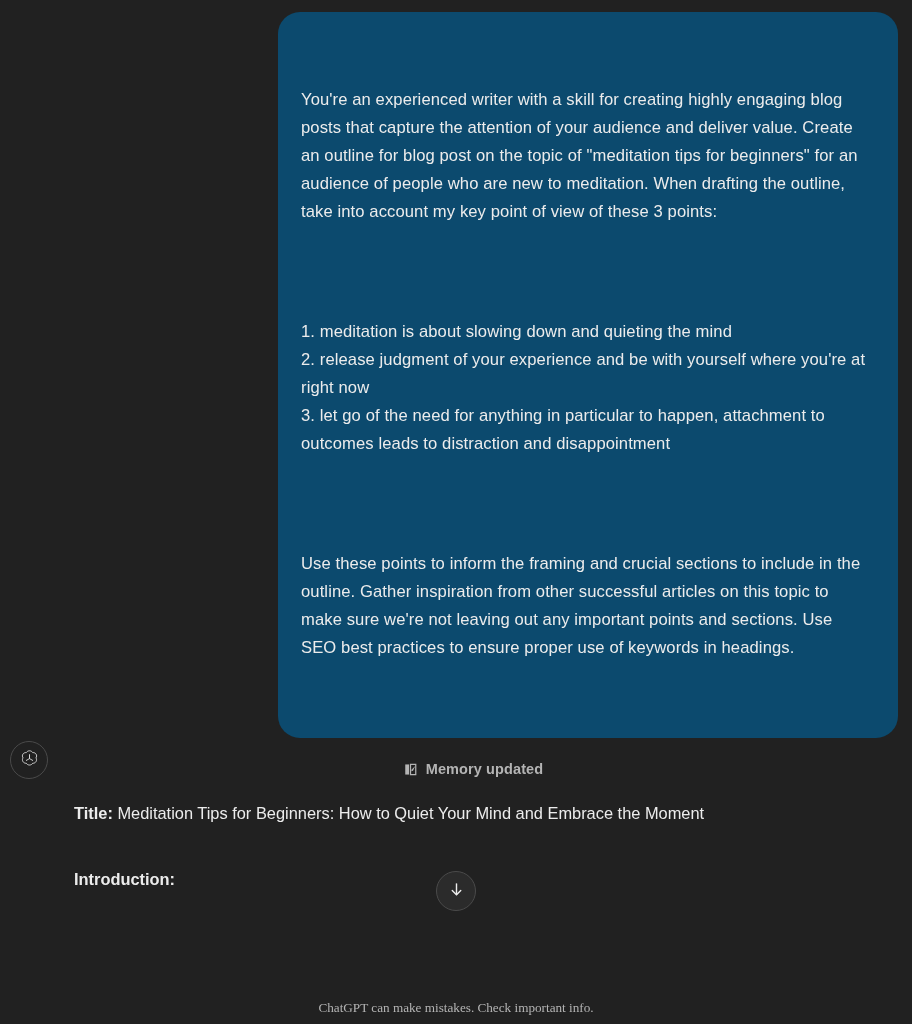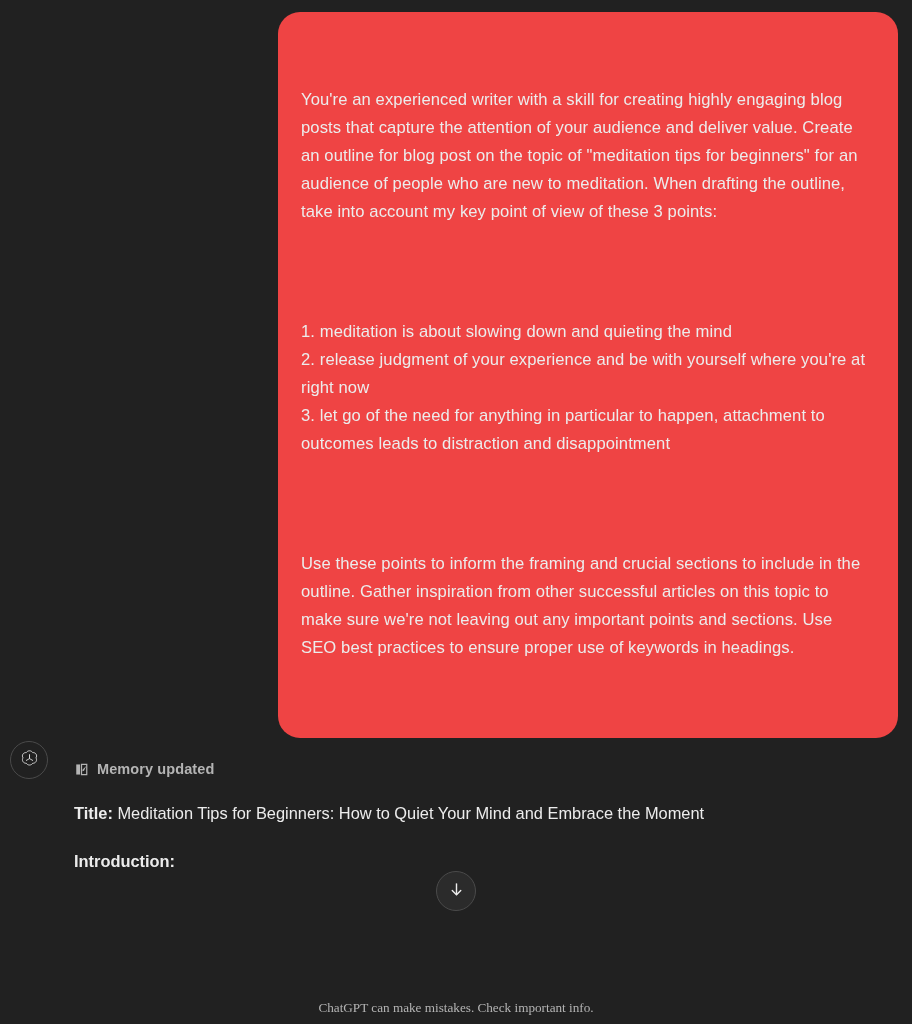--- a/index.html
+++ b/index.html
@@ -13,21 +13,21 @@
 
   
   .thread {
     position: absolute; left: 0; top: 0; right: 0; bottom: 96px;
     overflow: hidden;
   }
 
   
   .user-row { display: flex; justify-content: flex-end; padding: 12px 14px 0 0; }
   .user-bubble {
-    background: #ef4444;
+    background: #0c4a6e;
     border-radius: 22px;
     padding: 18px 26px 20px 23px;
     width: 620px;
     color: #ececec;
     font-size: 16.6px;
     line-height: 28px;
     white-space: pre-wrap;
     letter-spacing: .1px;
   }
   .para { margin: 0; }
@@ -43,31 +43,32 @@
     width: 38px; height: 38px;
     border-radius: 50%;
     border: 1px solid #4a4a4a;
     display: flex; align-items: center; justify-content: center;
   }
   .memory-chip {
     display: flex; align-items: center; gap: 8px;
     color: #b4b4b4; font-size: 14.5px; font-weight: 700;
     margin-top: 5px; margin-bottom: 22px;
     letter-spacing: .1px;
+    justify-content: center;
   }
   .memory-chip .glyph { display: flex; }
 
   h2.answer-title {
     color: #ececec;
     font-size: 22.5px;
     font-weight: 700;
     letter-spacing: .15px;
     margin-bottom: 24px;
   }
-  .line { color: #ececec; font-size: 16.4px; line-height: 28px; margin-bottom: 20px; }
+  .line { color: #ececec; font-size: 16.4px; line-height: 28px; margin-bottom: 38px; }
   .line b, .sec-head { font-weight: 700; }
   .sec-head { color: #ececec; font-size: 16.4px; line-height: 28px; margin-bottom: 22px; }
 
   
   .scroll-btn {
     position: absolute; left: 436px; top: 871px;
     width: 40px; height: 40px;
     border-radius: 50%;
     background: #2b2b2b;
     border: 1px solid #4a4a4a;

